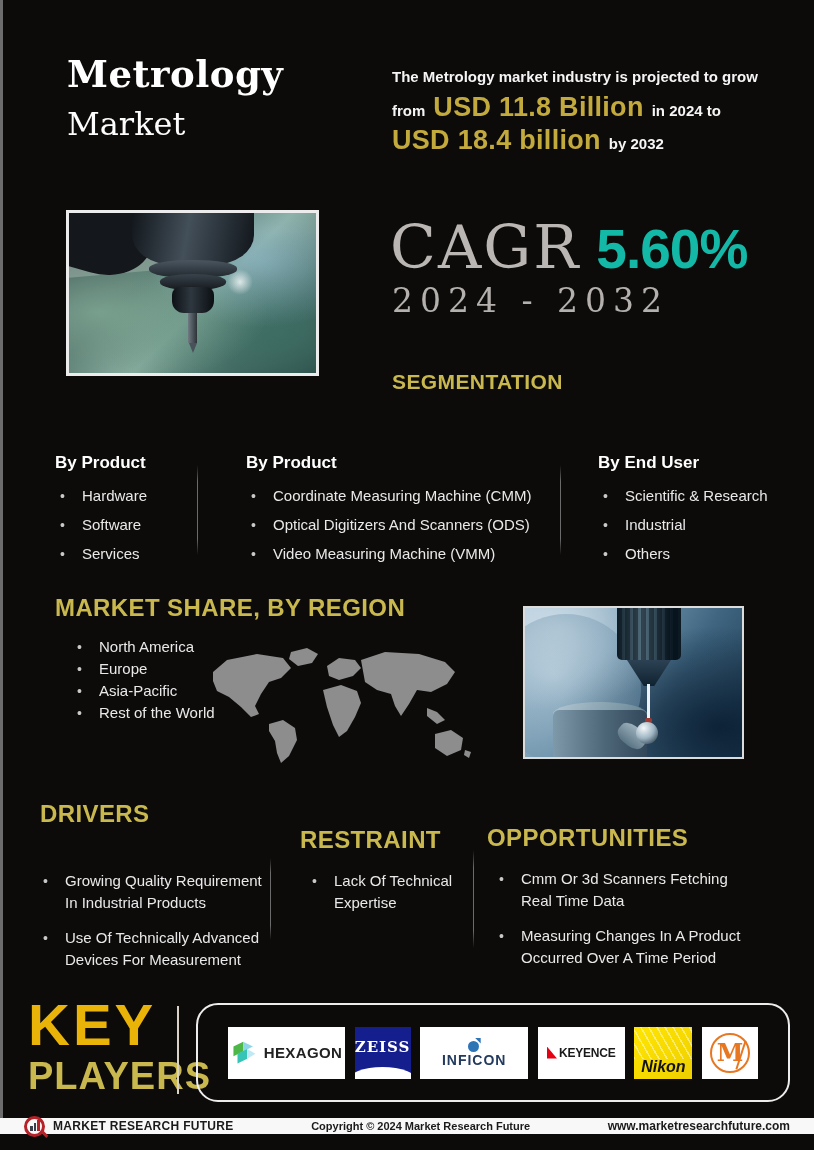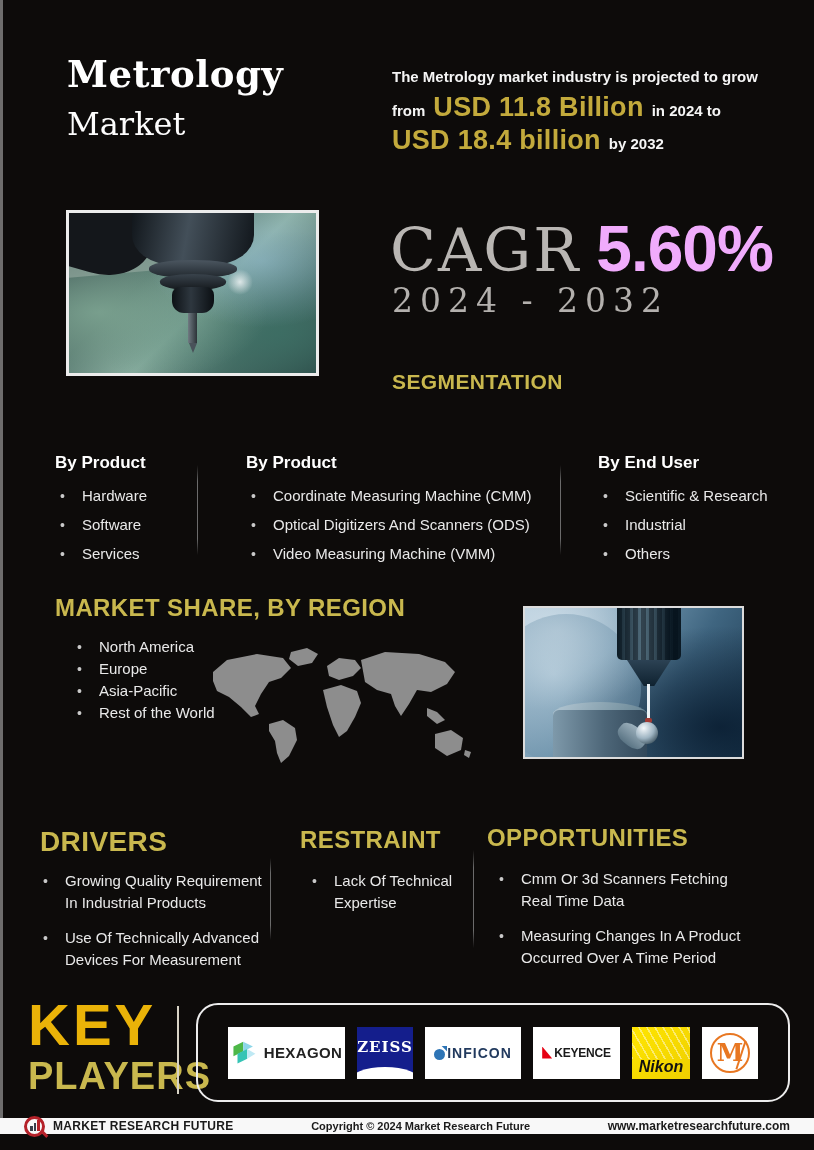--- a/index.html
+++ b/index.html
@@ -42,21 +42,21 @@
   .sp-head { width:122px; height:56px; margin:0 auto; background:linear-gradient(100deg,#11161b,#434f59 45%,#10151a); border-radius:0 0 42px 42px / 0 0 30px 30px; }
   .sp-ring1 { width:88px; height:18px; margin:-5px auto 0; background:linear-gradient(#4b5660,#20272d); border-radius:50% / 45%; }
   .sp-ring2 { width:66px; height:16px; margin:-4px auto 0; background:linear-gradient(#39434c,#15191d); border-radius:50% / 45%; }
   .sp-collet{ width:42px; height:26px; margin:-3px auto 0; background:linear-gradient(90deg,#0d1115,#2e373f 45%,#0b0f13); border-radius:8px 8px 12px 12px; }
   .sp-bit  { width:9px; height:30px; margin:0 auto; background:linear-gradient(90deg,#707a82,#2c3338); }
   .sp-tip  { width:0; height:0; margin:0 auto; border-left:4px solid transparent; border-right:4px solid transparent; border-top:10px solid #49525a; }
 
   
   .cagr-row { position:absolute; left:390px; top:212px; display:flex; align-items:baseline; gap:16px; }
   .cagr-label { font-family:"DejaVu Serif", serif; font-size:60px; color:#b9b6b3; letter-spacing:2px; }
-  .cagr-value { font-size:64px; font-weight:bold; color:#f0abfc; letter-spacing:-1px;text-align:right; }
+  .cagr-value { font-size:55px; font-weight:bold; color:#14b8a6; letter-spacing:-1px;text-align:right; }
   .cagr-period { position:absolute; left:392px; top:281px; font-family:"DejaVu Serif", serif; font-size:33px; color:#b3b0ad; letter-spacing:7px; }
 
   .section-heading { font-weight:bold; color:#c9b84e; letter-spacing:.4px; }
   .seg-heading { position:absolute; left:392px; top:370px; font-size:21px; }
 
   
   .seg-col { position:absolute; top:453px; }
   .seg-col1 { left:55px;  width:150px; }
   .seg-col2 { left:246px; width:305px; }
   .seg-col3 { left:598px; width:195px; }
@@ -88,21 +88,21 @@
                 repeating-linear-gradient(90deg,#1b2831 0 5px,#46616f 5px 8px); }
   .p2-cone { position:absolute; left:102px; top:52px; width:44px; height:26px; background:linear-gradient(#2c4254,#0f2230); clip-path:polygon(0 0,100% 0,62% 100%,38% 100%); }
   .p2-stylus { position:absolute; left:122px; top:76px; width:3px; height:36px; background:#ecf2f6; }
   .p2-tipred { position:absolute; left:120px; top:110px; width:7px; height:5px; background:#a23a34; border-radius:2px; }
   .p2-ball { position:absolute; left:111px; top:114px; width:22px; height:22px; border-radius:50%; background:radial-gradient(circle at 35% 28%, #f4f8fb, #9eb4c2 48%, #2f4450 88%); }
   .p2-knob { position:absolute; left:92px; top:118px; width:30px; height:20px; background:linear-gradient(#9db1bd,#5a7484); transform:rotate(38deg); border-radius:40%; }
   .p2-base { position:absolute; left:28px; top:102px; width:94px; height:52px; background:linear-gradient(90deg,#7e99aa,#4d6678 55%,#32485a); border-radius:6px 6px 0 0; }
   .p2-base-top { position:absolute; left:28px; top:94px; width:94px; height:24px; border-radius:50%; background:linear-gradient(120deg,#b4c8d4,#62808f); }
 
   
-  .drv-heading { position:absolute; left:40px;  top:826px; font-size:28px;text-align:right; }
+  .drv-heading { position:absolute; left:40px;  top:800px; font-size:24px;text-align:right; }
   .res-heading { position:absolute; left:300px; top:826px; font-size:24px; }
   .opp-heading { position:absolute; left:487px; top:824px; font-size:24px; }
   .drv-list { position:absolute; left:38px;  top:870px; width:240px; }
   .res-list { position:absolute; left:307px; top:870px; width:155px; }
   .opp-list { position:absolute; left:494px; top:868px; width:300px; }
   .drv-list .bullet, .res-list .bullet, .opp-list .bullet { line-height:22px; margin-bottom:13px; }
   .drv-list .bullet { width:235px; }
   .opp-list .bullet.first { width:245px; }
   .div-a1 { left:270px; top:858px; height:82px; }
   .div-a2 { left:473px; top:850px; height:98px; }
@@ -112,21 +112,21 @@
   .kp-line2 { position:absolute; left:28px; top:1055px; font-size:38px; font-weight:bold; color:#c9b84e; letter-spacing:1px; }
   .kp-div { position:absolute; left:177px; top:1006px; height:88px; width:2px; background:#d8d3c6; }
   .kp-box { position:absolute; left:196px; top:1003px; width:594px; height:99px; border:2px solid #ededed; border-radius:22px;
             display:flex; align-items:center; justify-content:space-between; padding:0 30px; }
   .logo { height:52px; display:flex; align-items:center; justify-content:center; }
   .logo-hexagon { width:117px; background:#fff; gap:7px; }
   .hexagon-text { font-size:15px; font-weight:bold; color:#222; letter-spacing:.4px;text-align:center; }
   .logo-zeiss { width:56px; background:#141e8c; position:relative; overflow:hidden; }
   .zeiss-text { font-family:"DejaVu Serif", serif; font-weight:bold; font-size:15px; color:#fff; letter-spacing:1px; margin-top:-12px; }
   .zeiss-arc { position:absolute; bottom:-16px; left:-12%; width:124%; height:28px; background:#fff; border-radius:50%; }
-  .logo-inficon { width:96px; background:#fff; gap:0; }
+  .logo-inficon { width:108px; background:#fff; gap:0;flex-direction:column; }
   .inficon-icon { position:relative; width:13px; height:14px; }
   .inficon-icon .drop { position:absolute; left:0; bottom:0; width:11px; height:11px; background:#2e75b6; border-radius:50% 50% 50% 50%; }
   .inficon-icon .flag { position:absolute; right:0; top:0; width:6px; height:6px; background:#2e75b6; clip-path:polygon(0 0,100% 0,100% 100%); }
   .inficon-text { font-size:14px; font-weight:600; color:#223a5e; letter-spacing:1px; }
   .logo-keyence { width:87px; background:#fff; gap:1px; }
   .keyence-mark { width:10px; height:12px; background:#e60012; clip-path:polygon(0 0,100% 100%,0 100%); margin-right:1px; }
   .keyence-text { font-size:12px; font-weight:800; color:#1a1a1a; letter-spacing:-.2px; }
   .logo-nikon { width:58px; background:linear-gradient(135deg,#ffe600,#efcf00); position:relative; overflow:hidden; }
   .nikon-rays { position:absolute; left:0; top:0; width:100%; height:62%; background:repeating-linear-gradient(60deg, rgba(255,255,255,.55) 0 1.5px, transparent 1.5px 7px); opacity:.8; }
   .nikon-text { position:absolute; bottom:3px; width:100%; text-align:center; font-size:16px; font-weight:bold; font-style:italic; color:#111; }

